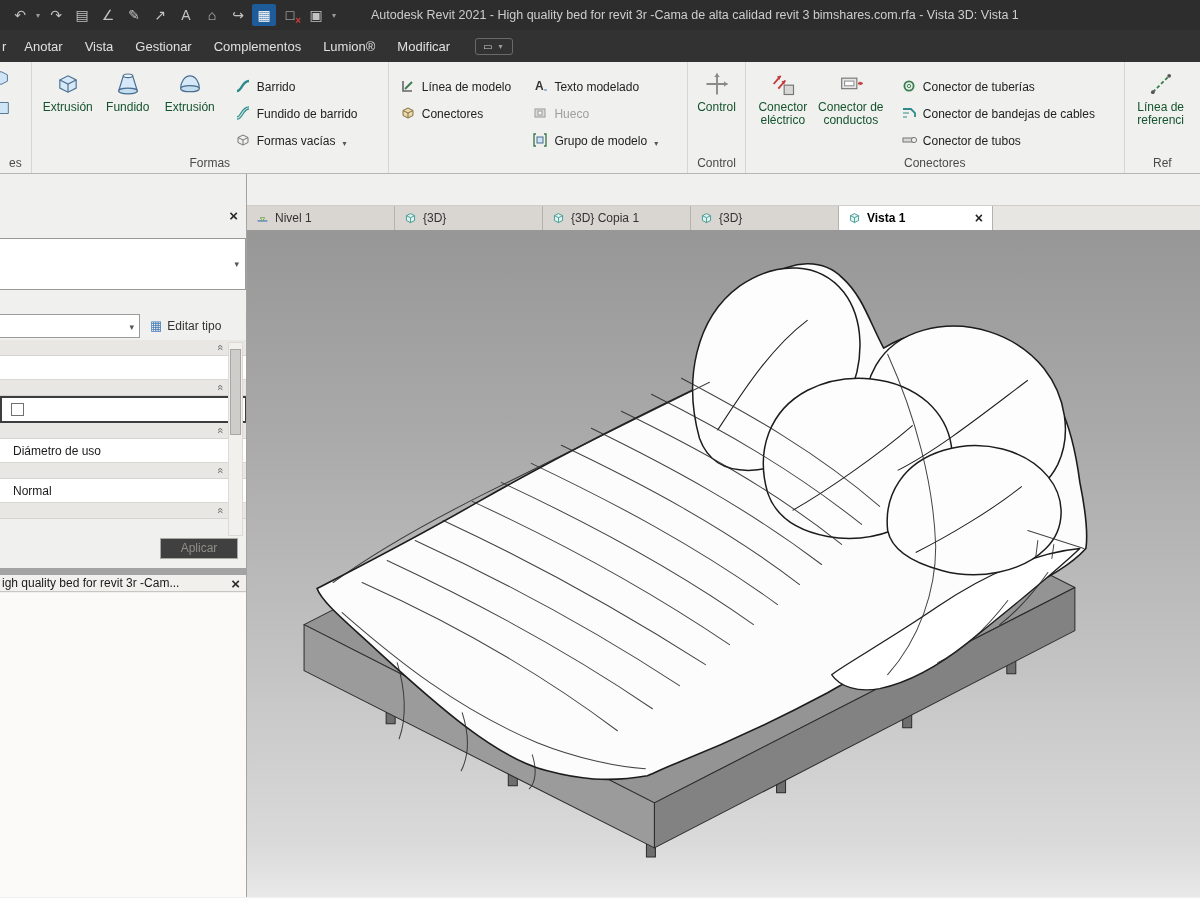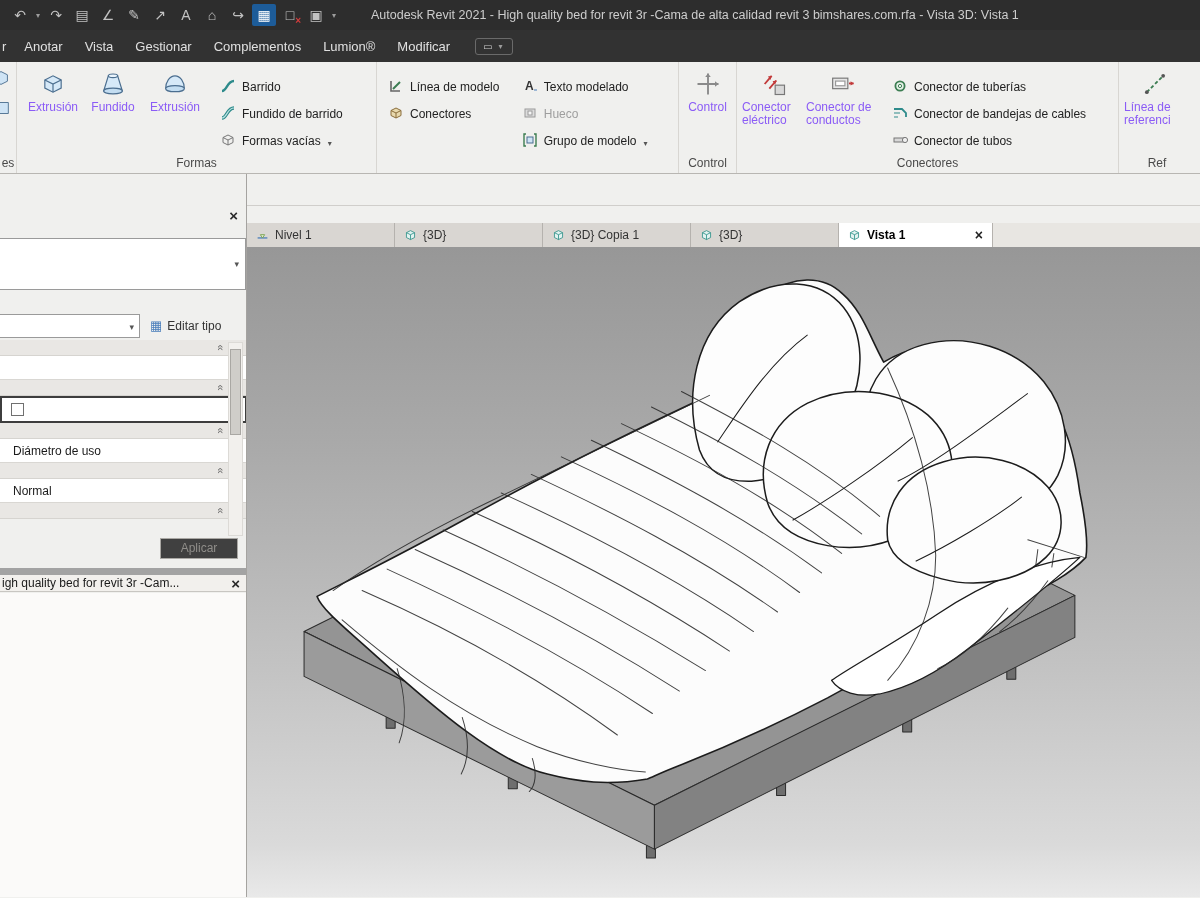--- a/index.html
+++ b/index.html
@@ -21,33 +21,33 @@
   .menubar .tab.partial{padding-left:2px;padding-right:7px;}
   .state-pill{margin-left:14px;border:1px solid #6a6a6a;border-radius:3px;padding:2px 7px;font-size:10px;display:flex;gap:4px;align-items:center;color:#c9c9c9;}
 
   
   .ribbon{height:112px;background:#f0f0ee;display:flex;border-bottom:1px solid #b8b6b2;}
   .rpanel{display:flex;flex-direction:column;border-right:1px solid #d8d6d2;overflow:hidden;}
   .rpanel-content{flex:1;display:flex;padding:5px 5px 0;}
   .rpanel-label{height:20px;line-height:20px;text-align:center;color:#4a4a4a;font-size:12px;white-space:nowrap;overflow:hidden;}
   .bigbtn{display:flex;flex-direction:column;align-items:center;gap:3px;padding-top:3px;}
   .bigbtn svg{width:28px;height:28px;flex:0 0 28px;}
-  .bigbtn .lbl{font-size:12px;text-align:left;line-height:13px;color:#8b5cf6;}
+  .bigbtn .lbl{font-size:12px;text-align:center;line-height:13px;color:#14532d;}
   .btnlist{display:flex;flex-direction:column;margin-left:8px;}
   .listbtn{display:flex;align-items:flex-end;gap:6px;height:27px;padding:0 4px;font-size:12px;white-space:nowrap;color:#222;}
   .listbtn svg{width:16px;height:16px;flex:0 0 16px;}
   .listbtn.disabled{color:#9e9e9e;}
   .dd{font-size:8px;color:#555;margin-left:1px;}
 
   
   .main{display:flex;height:723px;}
   .sidebar{width:247px;background:#f0f0ee;border-right:1px solid #a5a3a0;position:relative;overflow:hidden;}
   .workarea{flex:1;display:flex;flex-direction:column;min-width:0;}
   .optionsbar{height:32px;background:#f0f0ee;border-bottom:1px solid #d0cecb;}
-  .viewtabs{height:24px;background:#e8e6e2;display:flex;margin-top:17px;}
+  .viewtabs{height:24px;background:#e8e6e2;display:flex;}
   .vtab{width:148px;display:flex;align-items:center;gap:6px;padding:0 9px;background:#d9d6d2;border-right:1px solid #b5b2ae;font-size:12px;color:#333;white-space:nowrap;overflow:hidden;}
   .vtab svg{width:13px;height:13px;flex:0 0 13px;}
   .vtab.active{background:#fff;color:#000;font-weight:bold;width:154px;justify-content:flex-start;}
   .vtab.active .tab-close{margin-left:auto;font-weight:bold;color:#222;font-size:14px;}
   .canvas{flex:1;position:relative;background:linear-gradient(180deg,#979797 0%,#a9a9a9 30%,#c3c3c3 65%,#dadada 92%,#e9e9e9 100%);}
   .canvas > svg{position:absolute;inset:0;width:100%;height:100%;}
 
   
   .props-close{position:absolute;top:34px;right:8px;font-size:15px;font-weight:bold;color:#2b2b2b;line-height:15px;}
   .type-selector{position:absolute;top:64px;left:-6px;width:252px;height:52px;background:#fff;border:1px solid#9a9a9a;}
@@ -104,21 +104,21 @@
   <span class="tab">Lumion®</span>
   <span class="tab">Modificar</span>
   <span class="state-pill">
     <span>▭</span>
     <span class="caret">▾</span>
   </span>
 </div>
 
 <div class="ribbon">
 
-  <div class="rpanel" style="width:17px">
+  <div class="rpanel" style="width:32px">
     <div class="rpanel-content" style="flex-direction:column;gap:8px;padding-left:0;">
       <svg style="width:22px;height:22px;margin-left:-10px" viewBox="0 0 24 24">
           <path d="M5 8.5 12 5l7 3.5v7L12 19l-7-3.5z" fill="#cfe4f5" stroke="#4b6e8f"></path>
         </svg>
       <svg style="width:22px;height:22px;margin-left:-10px" viewBox="0 0 24 24">
           <path d="M4 6h16v12H4z" fill="#cfe4f5" stroke="#4b6e8f"></path>
         </svg>
     </div>
     <div class="rpanel-label">es</div>
   </div>

